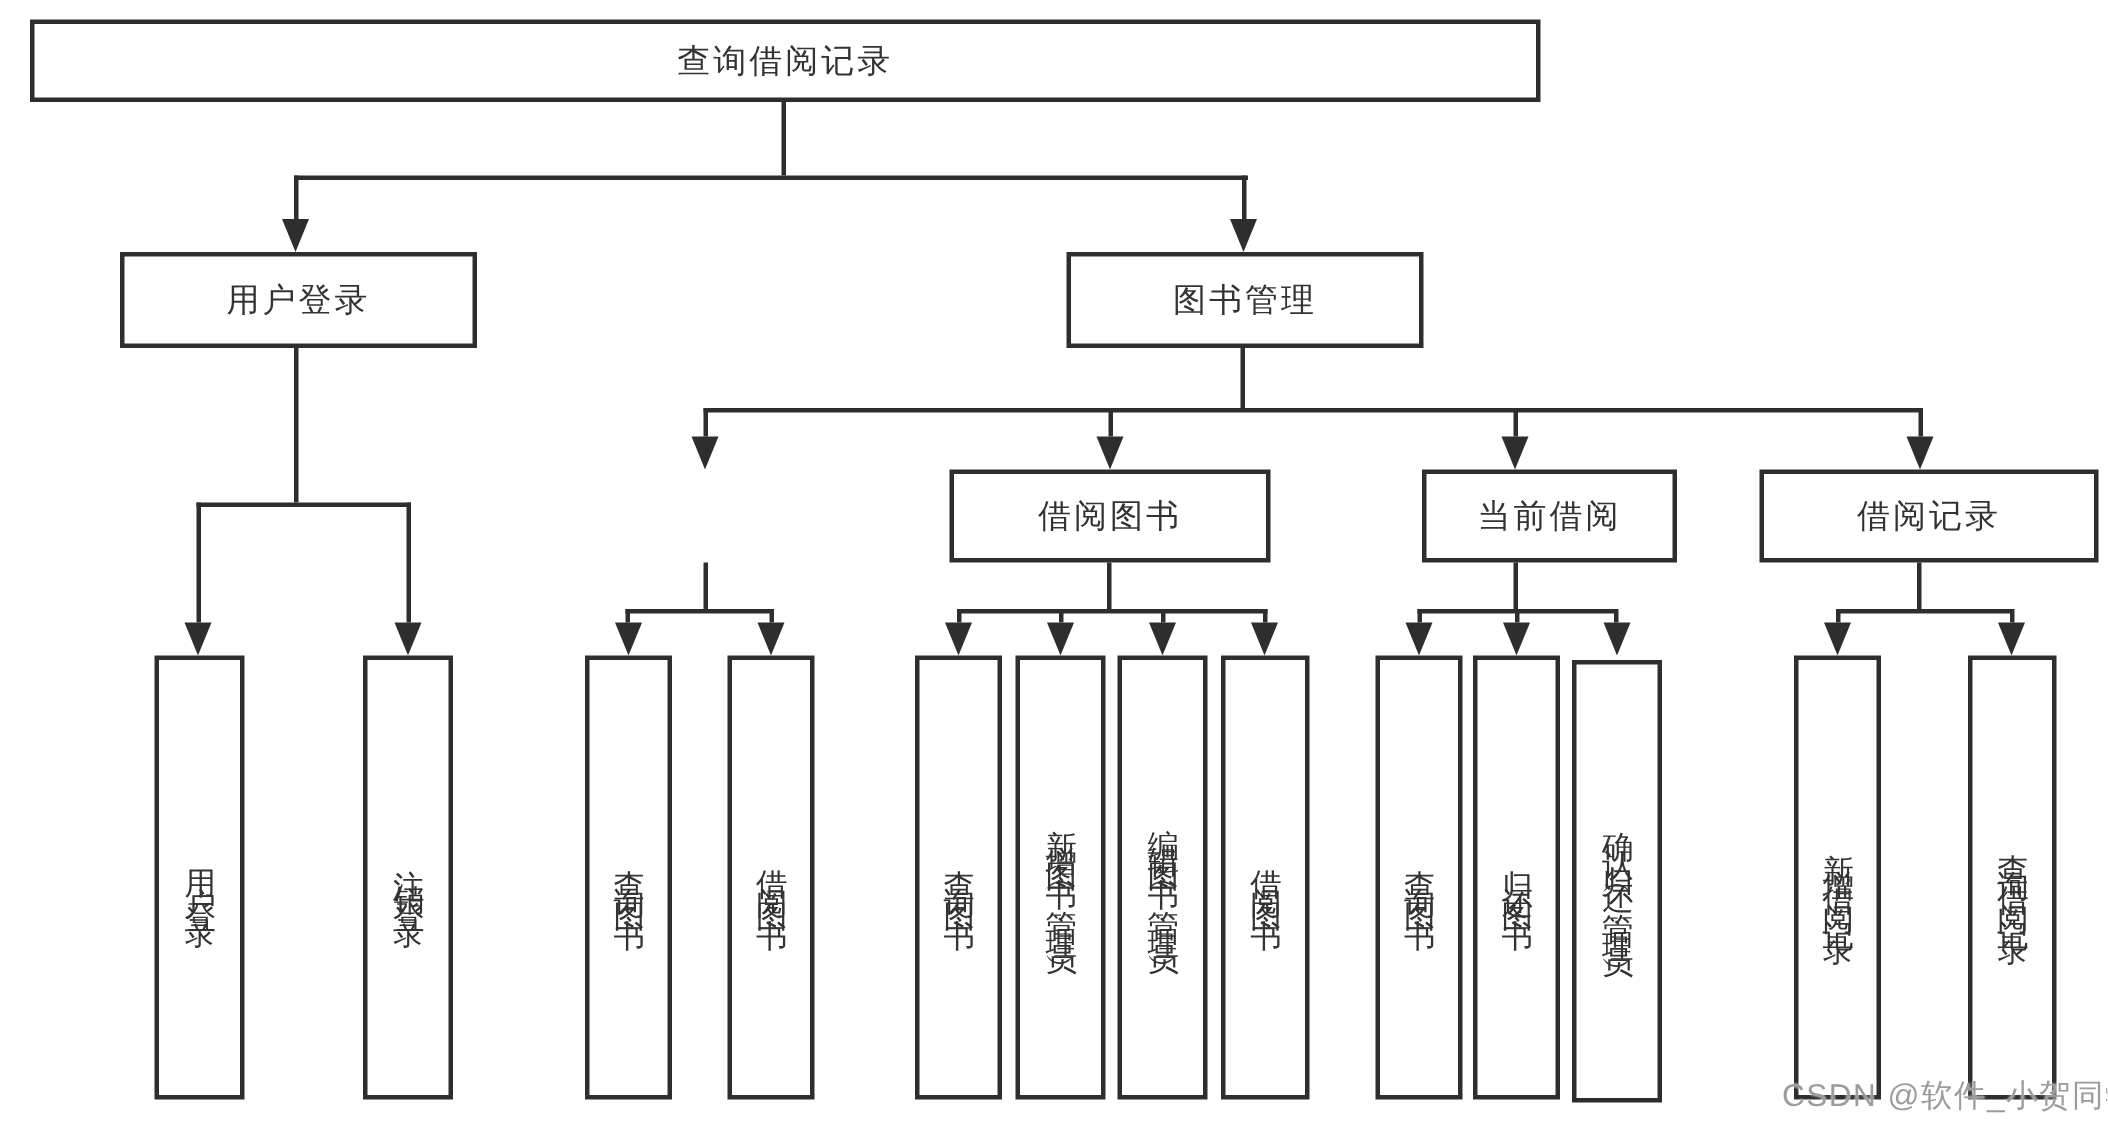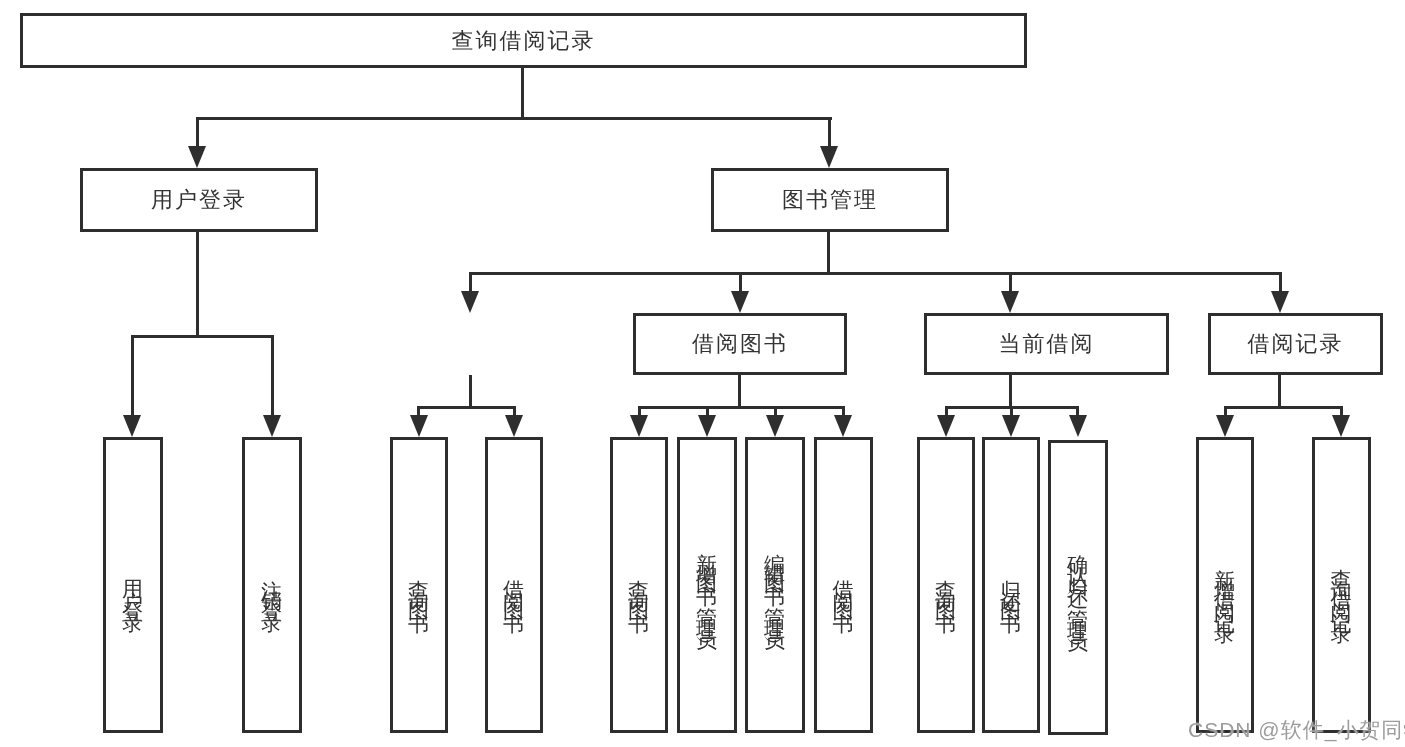--- a/index.html
+++ b/index.html
@@ -106,22 +106,22 @@
   <div class="vline" style="left:469px;top:272px;height:19px"></div>
   <div class="ah" style="left:461px;top:291px"></div>
   <div class="vline" style="left:739px;top:272px;height:19px"></div>
   <div class="ah" style="left:731px;top:291px"></div>
   <div class="vline" style="left:1009px;top:272px;height:19px"></div>
   <div class="ah" style="left:1001px;top:291px"></div>
   <div class="vline" style="left:1279px;top:272px;height:19px"></div>
   <div class="ah" style="left:1271px;top:291px"></div>
 
   <div class="box h" style="left:633px;top:313px;width:214px;height:62px">借阅图书</div>
-  <div class="box h" style="left:924px;top:313px;width:245px;height:62px">当前借阅</div>
-  <div class="box h" style="left:1208px;top:313px;width:175px;height:62px">借阅记录</div>
+  <div class="box h" style="left:948px;top:313px;width:170px;height:62px">当前借阅</div>
+  <div class="box h" style="left:1173px;top:313px;width:226px;height:62px">借阅记录</div>
 
   <div class="vline" style="left:469px;top:375px;height:31px"></div>
   <div class="hline" style="left:417px;top:406px;width:98px"></div>
   <div class="vline" style="left:417px;top:406px;height:9px"></div>
   <div class="ah" style="left:410px;top:415px"></div>
   <div class="vline" style="left:513px;top:406px;height:9px"></div>
   <div class="ah" style="left:505px;top:415px"></div>
 
   <div class="box v" style="left:390px;top:437px;width:58px;height:296px">查询图书</div>
   <div class="box v" style="left:485px;top:437px;width:58px;height:296px">借阅图书</div>

